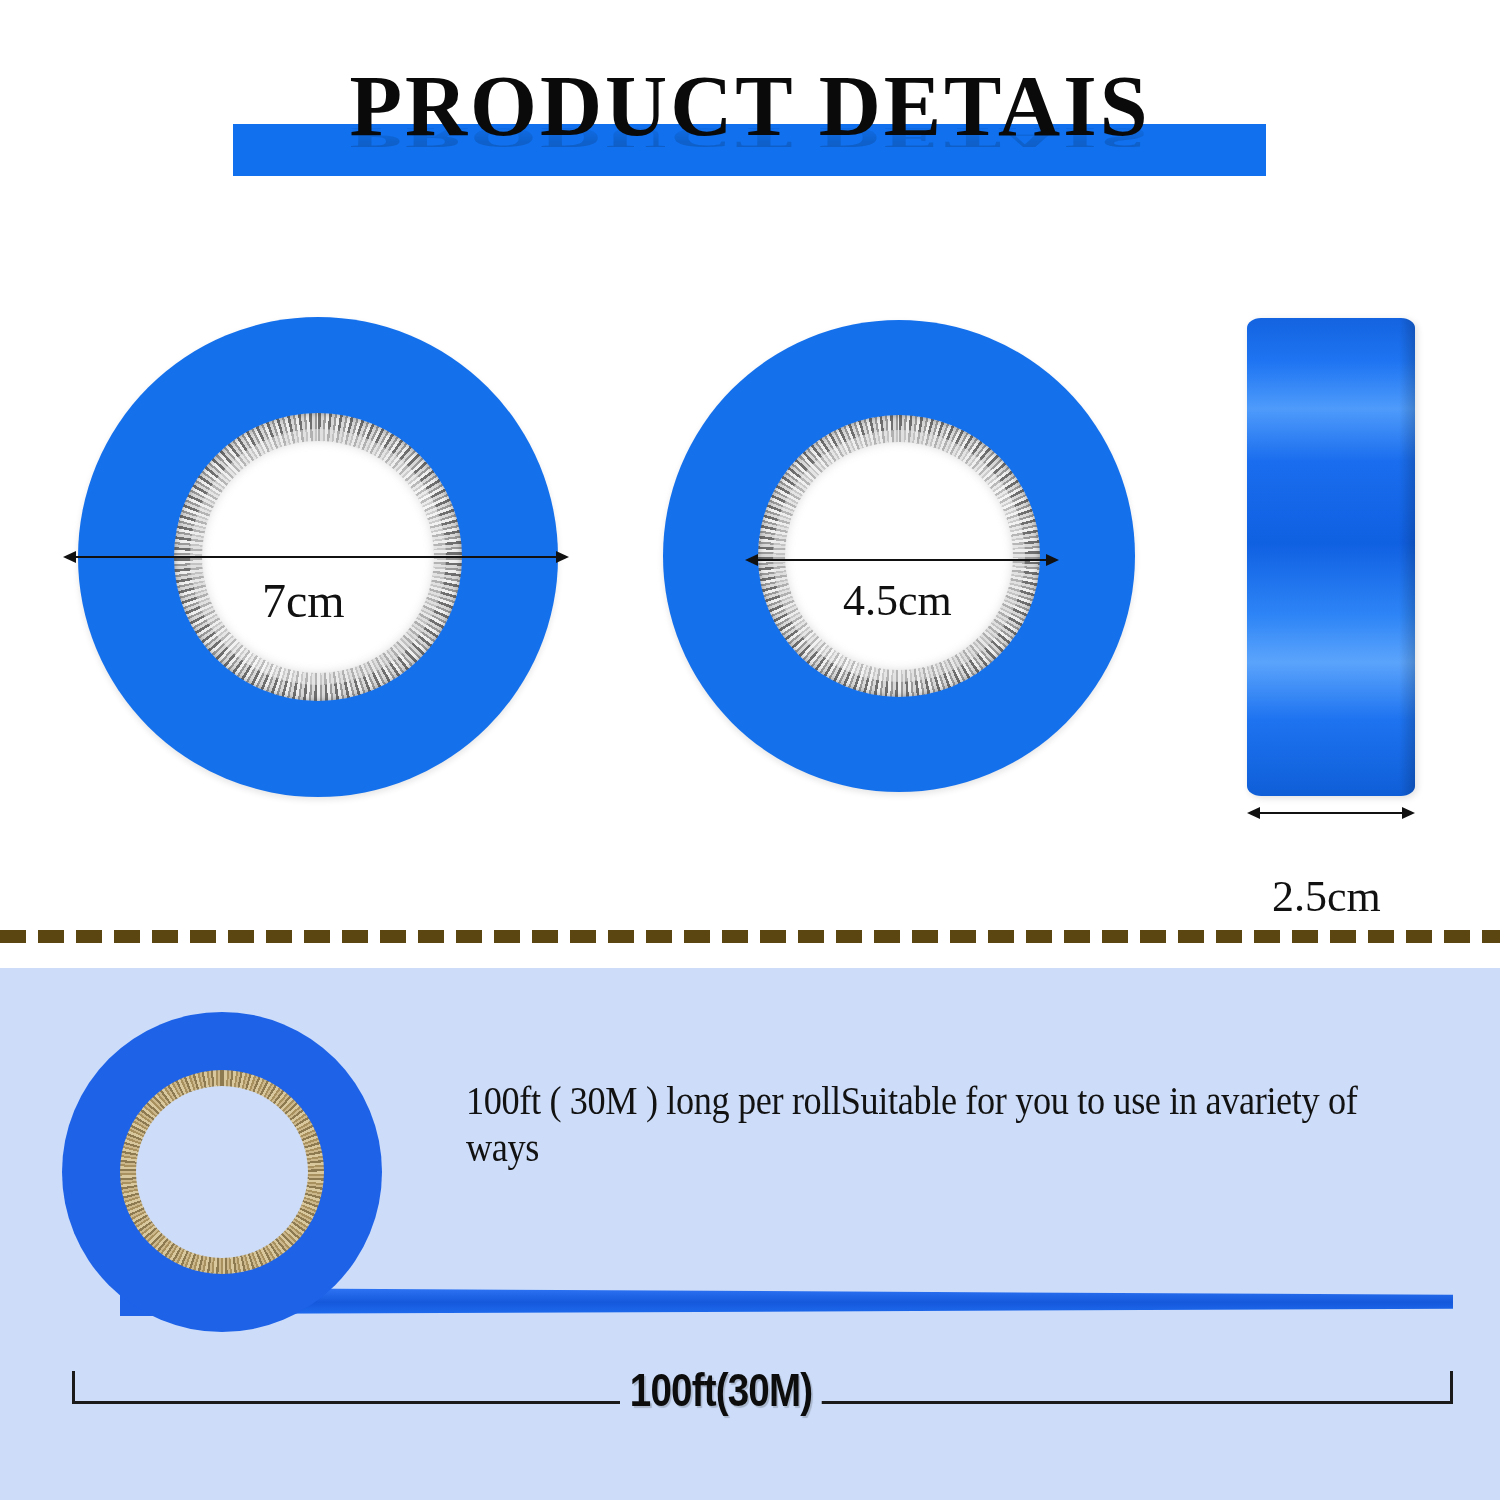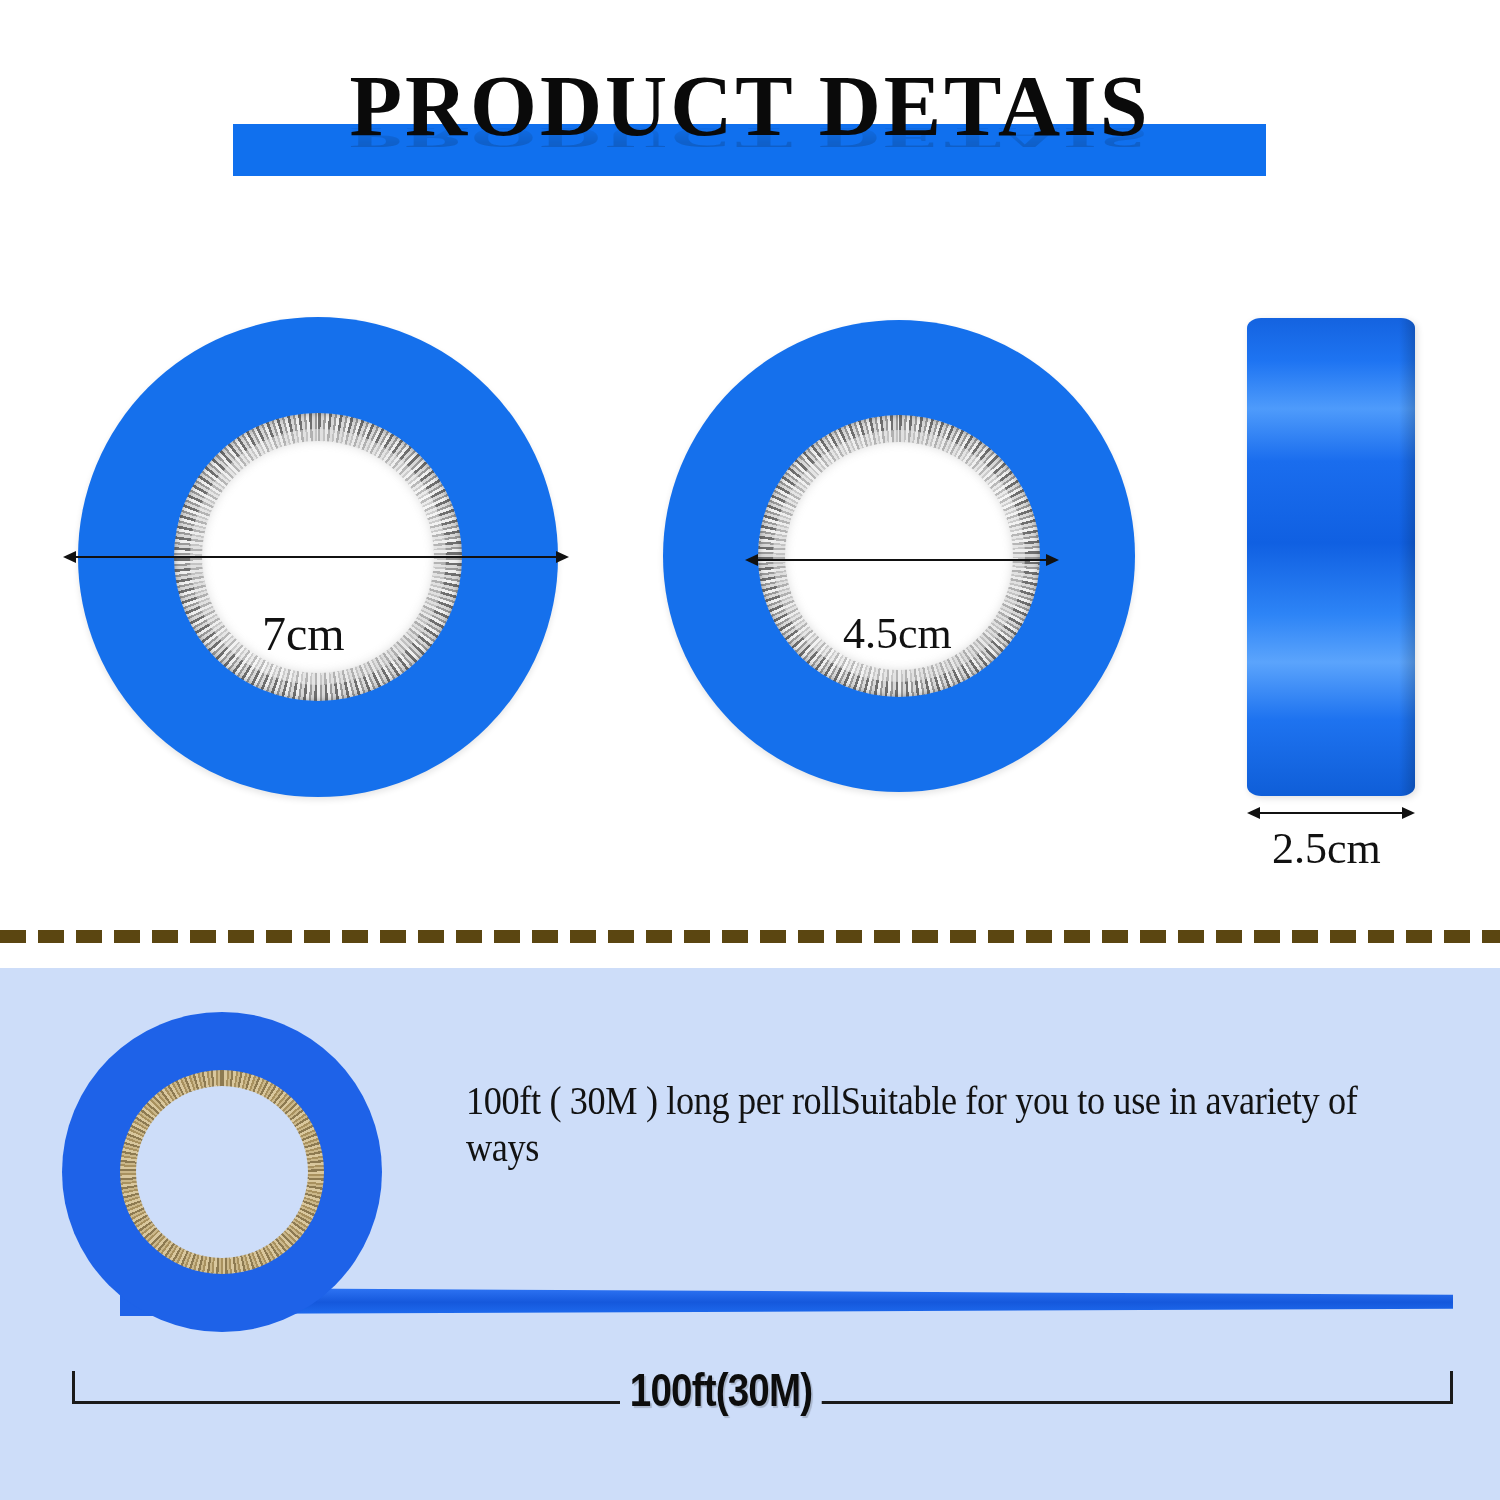--- a/index.html
+++ b/index.html
@@ -117,21 +117,20 @@
     border-bottom: 6px solid transparent;
   }
   .arrow-left  { border-right: 13px solid #111111; }
   .arrow-right { border-left: 13px solid #111111; }
 
   .dim-label {
     position: absolute;
     font-family: "Liberation Serif", "DejaVu Serif", serif;
     color: #111111;
     white-space: nowrap;
-    margin-top: 33px;
   }
 
   
   #side-roll {
     position: absolute;
     left: 1247px; top: 318px;
     width: 168px; height: 478px;
     border-radius: 14px / 10px;
     background: linear-gradient(to bottom,
         #1463E0 0%,
@@ -302,21 +301,21 @@
   <div class="arrow-head arrow-left" style="left:745px; top:554px;"></div>
   <div class="arrow-head arrow-right" style="left:1046px; top:554px;"></div>
   <div class="dim-label" style="left:843px; top:575px; font-size:44px;">4.5cm</div>
 
   <div id="side-roll">
     <div id="side-roll-edge"></div>
   </div>
   <div class="dim-line" style="left:1260px; top:812px; width:142px;"></div>
   <div class="arrow-head arrow-left" style="left:1247px; top:807px;"></div>
   <div class="arrow-head arrow-right" style="left:1402px; top:807px;"></div>
-  <div class="dim-label" style="left:1272px; top:790px; font-size:44px;">2.5cm</div>
+  <div class="dim-label" style="left:1272px; top:871px; font-size:44px;">2.5cm</div>
 
 </div>
 
 <div id="divider-dashed"></div>
 
 <div id="bottom-panel"></div>
 
 <div id="tape-tail-curve"></div>
 <div id="tape-tail"></div>
 

